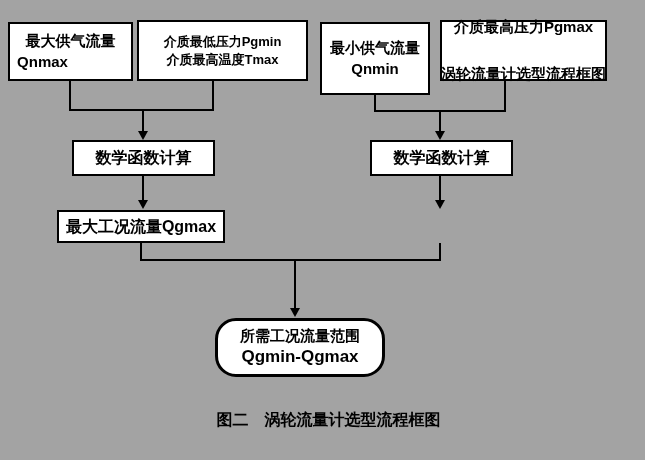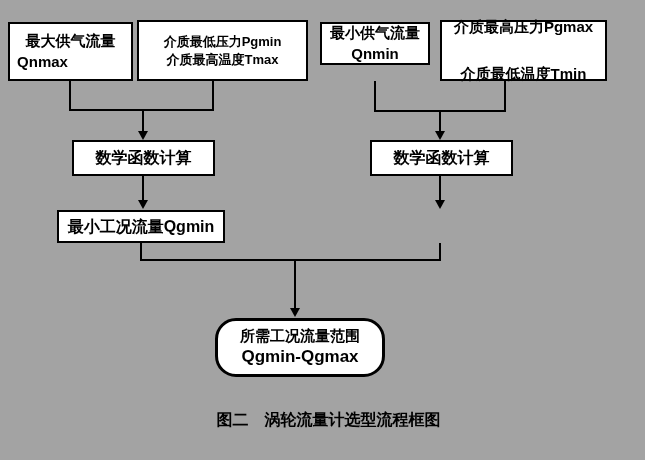--- a/index.html
+++ b/index.html
@@ -35,21 +35,21 @@
     text-align: center;
     font-weight: bold;
     line-height: 1.35;
   }
   .node .line { white-space: nowrap; }
 
   
   #node-qnmax      { left: 8px;   top: 22px;  width: 125px; height: 59px; font-size: 15px; }
   #node-qnmax .l2  { margin-right: 56px; }
   #node-pgmin-tmax { left: 137px; top: 20px;  width: 171px; height: 61px; font-size: 13px; }
-  #node-qnmin      { left: 320px; top: 22px;  width: 110px; height: 43px; font-size: 15px; }
+  #node-qnmin      { left: 320px; top: 22px;  width: 110px; height: 73px; font-size: 15px; }
   #node-pgmax-tmin { left: 440px; top: 20px;  width: 167px; height: 61px; font-size: 15px; gap: 27px; }
 
   
   #node-calc-left  { left: 72px;  top: 140px; width: 143px; height: 36px; font-size: 16px; }
   #node-calc-right { left: 370px; top: 140px; width: 143px; height: 36px; font-size: 16px; }
 
   
   #node-qgmax { left: 57px;  top: 210px; width: 168px; height: 33px; font-size: 16px; }
   #node-qgmin { left: 358px; top: 210px; width: 184px; height: 33px; font-size: 16px; }
 
@@ -101,33 +101,33 @@
     <div class="line l2">介质最高温度Tmax</div>
   </div>
 
   <div class="node" id="node-qnmin">
     <div class="line l1">最小供气流量</div>
     <div class="line l2">Qnmin</div>
   </div>
 
   <div class="node" id="node-pgmax-tmin">
     <div class="line l1">介质最高压力Pgmax</div>
-    <div class="line l2">介质最低温度Tmin</div>
+    <div class="line l2">涡轮流量计选型流程框图</div>
   </div>
 
   <div class="node" id="node-calc-left">
     <div class="line l1">数学函数计算</div>
   </div>
 
   <div class="node" id="node-calc-right">
     <div class="line l1">数学函数计算</div>
   </div>
 
   <div class="node" id="node-qgmax">
-    <div class="line l1">最小工况流量Qgmin</div>
+    <div class="line l1">最大工况流量Qgmax</div>
   </div>
 
 
   <div class="node" id="node-result">
     <div class="line l1">所需工况流量范围</div>
     <div class="line l2">Qgmin-Qgmax</div>
   </div>
 
   <div id="caption">图二　涡轮流量计选型流程框图</div>
 

